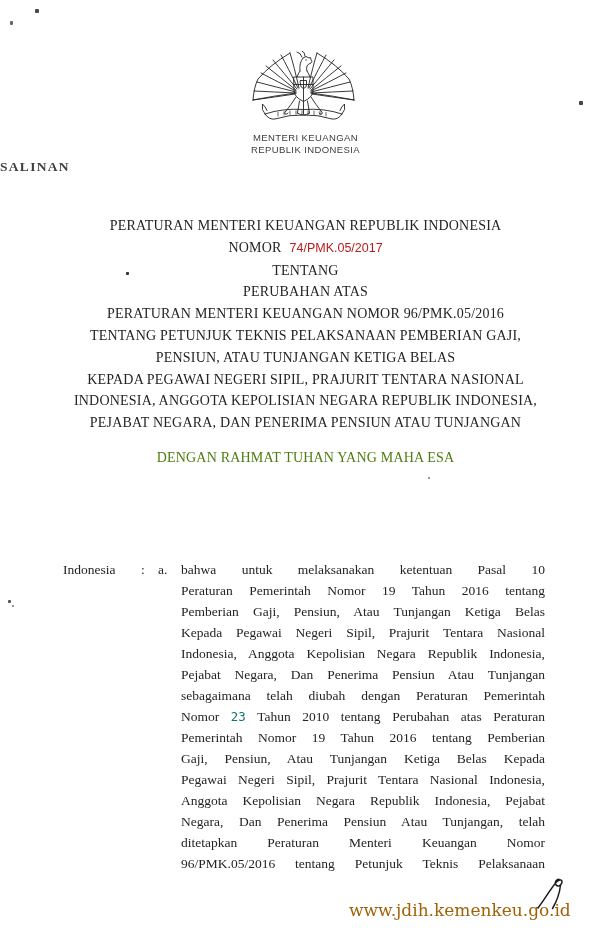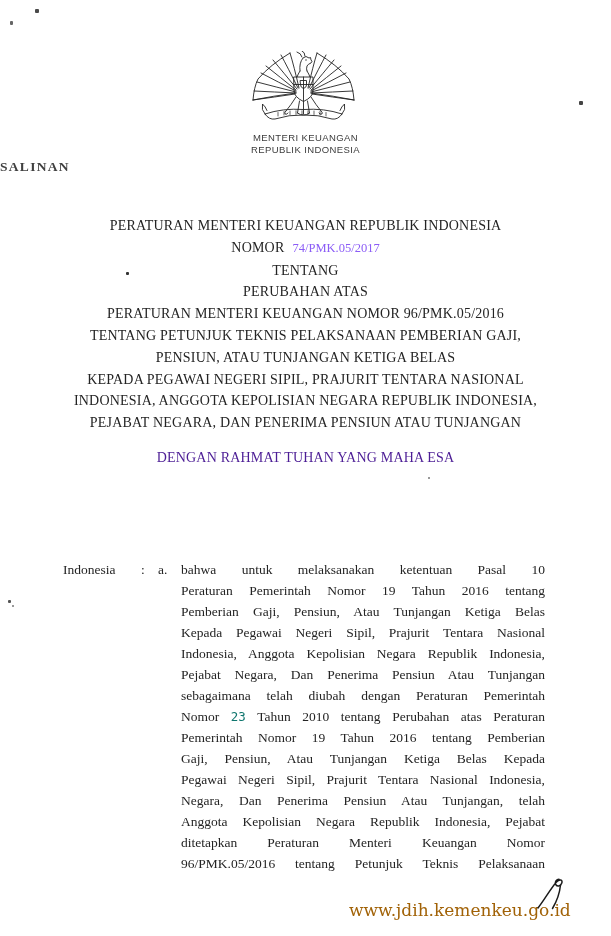--- a/index.html
+++ b/index.html
@@ -20,26 +20,26 @@
     position:absolute; left:0; right:0; top:159px; text-align:left;
     font-weight:bold; font-size:13.5px; letter-spacing:1.3px; color:#404040;
   }
   
   .title {
     position:absolute; left:0; right:0; top:215px; text-align:center;
     font-size:14px; line-height:21.8px; color:#242424; letter-spacing:0.2px;
   }
   .nomor-row { white-space:nowrap; }
   .nomor-val {
-    font-family:Liberation Serif, serif; font-size:12.5px;
-    letter-spacing:0; margin-left:8px; color:#8b5cf6;margin-top:48px;
+    font-family:Liberation Sans, sans-serif; font-size:12.5px;
+    letter-spacing:0; margin-left:8px; color:#b91c1c;margin-top:48px;
   }
   .invocation, .authority {
     position:absolute; left:0; right:0; text-align:center;
-    font-size:14px; color:#4c1d95; letter-spacing:0.2px;
+    font-size:14px; color:#4d7c0f; letter-spacing:0.2px;
   }
   .invocation { top:450px; }
   .authority  { top:493px; }
   
   .considering {
     position:absolute; left:63px; top:559px; width:484px;
     font-size:13.5px; line-height:21px; color:#242424;
   }
   .c-label  { position:absolute; left:0;    top:0; }
   .c-colon  { position:absolute; left:78px; top:0; }
@@ -180,22 +180,22 @@
         <div class="bline">Peraturan Pemerintah Nomor 19 Tahun 2016 tentang</div>
         <div class="bline">Pemberian Gaji, Pensiun, Atau Tunjangan Ketiga Belas</div>
         <div class="bline">Kepada Pegawai Negeri Sipil, Prajurit Tentara Nasional</div>
         <div class="bline">Indonesia, Anggota Kepolisian Negara Republik Indonesia,</div>
         <div class="bline">Pejabat Negara, Dan Penerima Pensiun Atau Tunjangan</div>
         <div class="bline">sebagaimana telah diubah dengan Peraturan Pemerintah</div>
         <div class="bline"><span>Nomor </span><span class="mono">23</span><span> Tahun 2010 tentang Perubahan atas Peraturan</span></div>
         <div class="bline">Pemerintah Nomor 19 Tahun 2016 tentang Pemberian</div>
         <div class="bline">Gaji, Pensiun, Atau Tunjangan Ketiga Belas Kepada</div>
         <div class="bline">Pegawai Negeri Sipil, Prajurit Tentara Nasional Indonesia,</div>
+        <div class="bline">Anggota Kepolisian Negara Republik Indonesia, Pejabat</div>
         <div class="bline">Negara, Dan Penerima Pensiun Atau Tunjangan, telah</div>
-        <div class="bline">Anggota Kepolisian Negara Republik Indonesia, Pejabat</div>
         <div class="bline">ditetapkan Peraturan Menteri Keuangan Nomor</div>
         <div class="bline">96/PMK.05/2016 tentang Petunjuk Teknis Pelaksanaan</div>
       </div>
   </div>
 
   <div class="footer-url">www.jdih.kemenkeu.go.id</div>
 
   <div class="paraf">
     <svg width="32" height="36" viewBox="0 0 32 36" fill="none" stroke="#1b1b1b" stroke-width="1.5" stroke-linecap="round">
       <path d="M2 31 C 9 22, 15 11, 20.5 5 C 23.5 1.7, 27 2.6, 25.8 6 C 24.7 9.3, 20.6 10.2, 19.5 7 C 18.7 4.6, 20.7 2.2, 23 2.3"></path>

